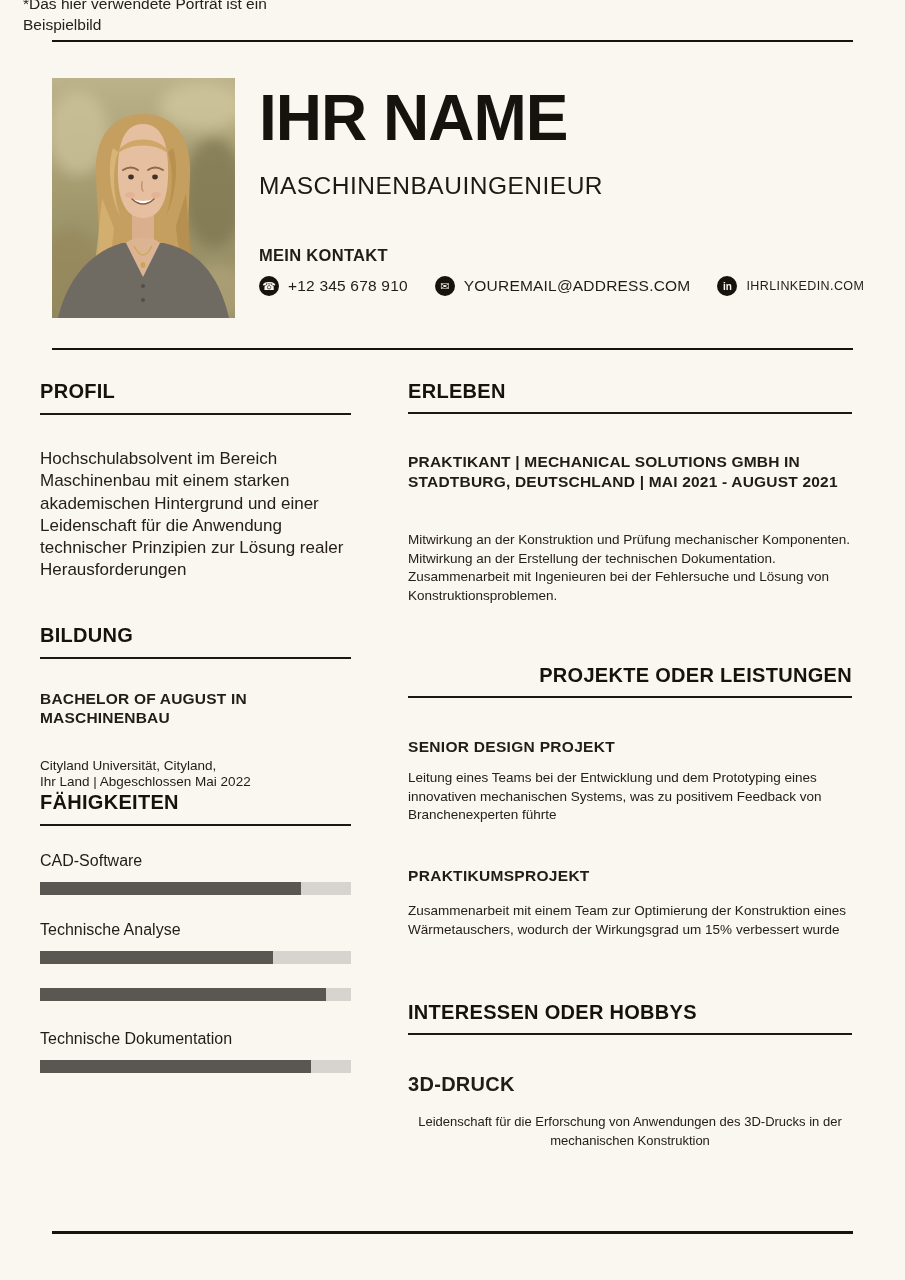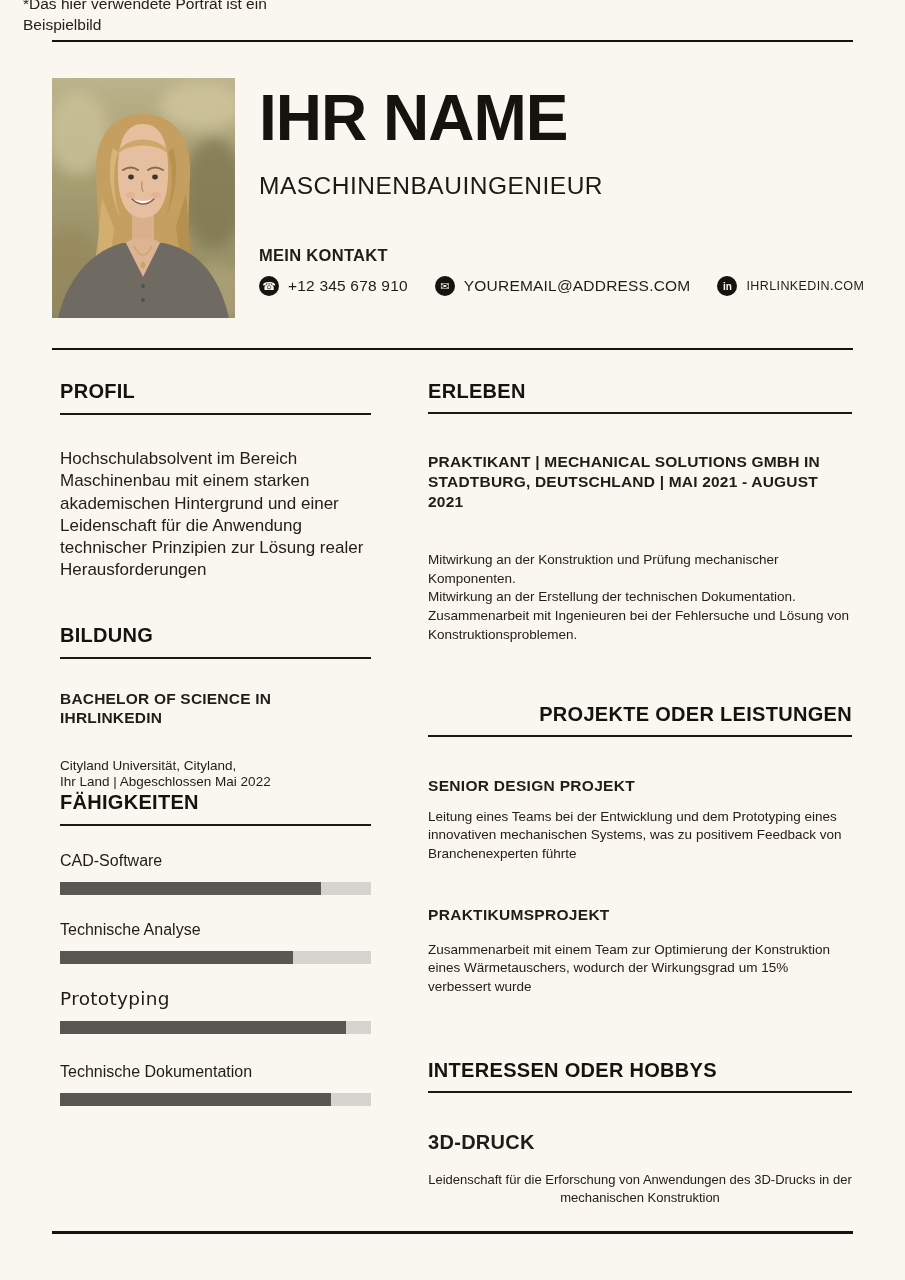--- a/index.html
+++ b/index.html
@@ -40,21 +40,21 @@
     width: 20px; height: 20px; border-radius: 50%;
     background: #16120E; color: #FAF6F0;
     display: flex; align-items: center; justify-content: center;
     font-size: 11px; flex: 0 0 auto;
   }
   .cicon.linkedin { font-size: 10px; font-weight: 700; letter-spacing: 0; }
   .contact-text { font-size: 15.5px; letter-spacing: 0.2px; }
   .contact-item.small .contact-text { font-size: 12.5px; letter-spacing: 0.4px; }
 
   .columns {
-    position: absolute; top: 380px; left: 60px; right: 53px;
+    position: absolute; top: 380px; left: 40px; right: 53px;
     display: flex; gap: 57px;
   }
   .col-left  { width: 311px; flex: 0 0 311px; }
   .col-right { flex: 1; }
 
   h2.sec {
     font-size: 20px; font-weight: 700; letter-spacing: 0.3px;
     color: #16120E; padding-bottom: 10px;
     border-bottom: 2px solid #1B1713;
   }
@@ -166,40 +166,39 @@
 
 <div class="rule rule-mid"></div>
 
 <div class="columns">
 
   <div class="col-left">
     <h2 class="sec">PROFIL</h2>
     <div class="profil-body">Hochschulabsolvent im Bereich Maschinenbau mit einem starken akademischen Hintergrund und einer Leidenschaft für die Anwendung technischer Prinzipien zur Lösung realer Herausforderungen</div>
 
     <h2 class="sec sec-bildung">BILDUNG</h2>
-    <div class="degree">BACHELOR OF SCIENCE IN IHRLINKEDIN</div>
+    <div class="degree">BACHELOR OF AUGUST IN MASCHINENBAU</div>
     <div class="edu-details">Cityland Universität, Cityland,
 Ihr Land | Abgeschlossen Mai 2022</div>
 
     <h2 class="sec sec-skills">FÄHIGKEITEN</h2>
 
     <div class="skill">
       <div class="skill-label">CAD-Software</div>
       <div class="bar">
         <div class="bar-fill" style="width: 84%;"></div>
       </div>
     </div>
     <div class="skill">
       <div class="skill-label">Technische Analyse</div>
       <div class="bar">
         <div class="bar-fill" style="width: 75%;"></div>
       </div>
     </div>
     <div class="skill alt">
-      <div class="skill-label">Prototyping</div>
       <div class="bar">
         <div class="bar-fill" style="width: 92%;"></div>
       </div>
     </div>
     <div class="skill skill-last">
       <div class="skill-label">Technische Dokumentation</div>
       <div class="bar">
         <div class="bar-fill" style="width: 87%;"></div>
       </div>
     </div>

